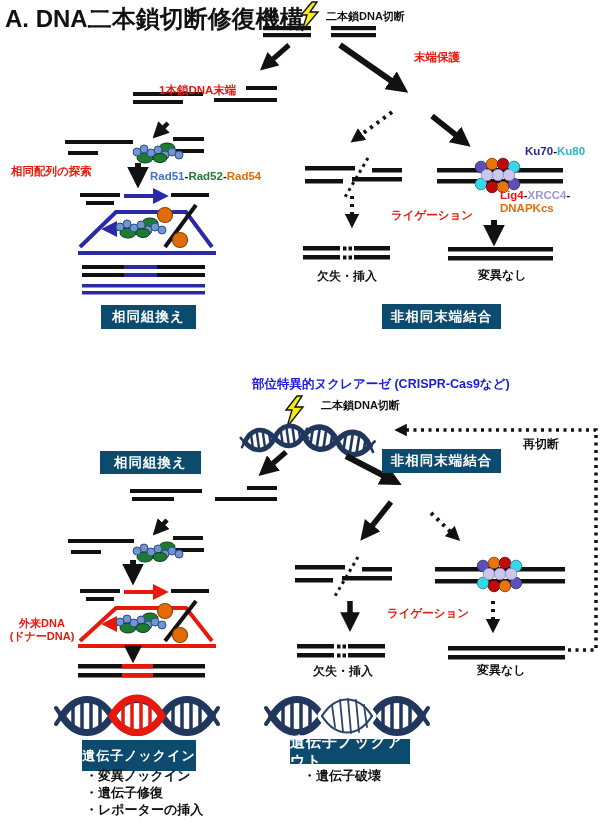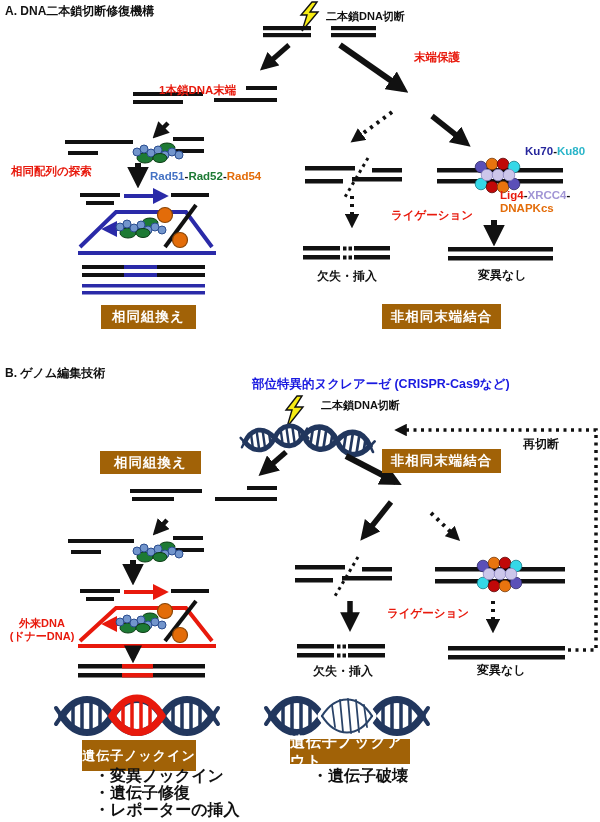--- a/index.html
+++ b/index.html
@@ -1,27 +1,27 @@
 <!DOCTYPE html>
 <html><head>
 <meta charset="utf-8">
 <style>
   html,body{margin:0;padding:0;background:#fff;}
   .stage{position:relative;width:600px;height:822px;background:#fff;
          font-family:"Liberation Sans","DejaVu Sans",sans-serif;overflow:hidden;}
   .overlay{position:absolute;left:0;top:0;}
   .lbl{position:absolute;white-space:nowrap;font-weight:bold;color:#111;}
-  .t18{font-size:12px;}
-  .t13{font-size:16px;margin-left:9px;}
+  .t18{font-size:24px;}
+  .t13{font-size:13px;}
   .t12{font-size:12px;}
   .t11{font-size:11.5px;}
   .t10{font-size:11px;}
   .red{color:#e8190c;}
   .blue{color:#1a1ae0;}
-  .bluebox{position:absolute;background:#a16207;color:#fff;font-weight:bold;
+  .bluebox{position:absolute;background:#0c4a6e;color:#fff;font-weight:bold;
            display:flex;align-items:center;justify-content:center;
            font-size:13.5px;letter-spacing:1px;}
   .rad51{color:#4472c4;} .rad52{color:#1d7a34;} .rad54{color:#e36c09;}
   .ku70{color:#26269c;} .ku80{color:#2ab5c9;}
   .lig4{color:#e8190c;} .xrcc4{color:#a195d5;} .dnapkcs{color:#e36c09;}
   .twoline{line-height:12.5px;}
   .donor{line-height:13px;text-align:center;}
   .bullets{line-height:17px;}
 </style>
 </head>
@@ -306,21 +306,20 @@
   <div><span class="dnapkcs">DNAPKcs</span></div>
 </div>
 
 <div class="lbl t11 red" style="left:391px;top:208px;">ライゲーション</div>
 <div class="lbl t12" style="left:317px;top:268px;">欠失・挿入</div>
 <div class="lbl t12" style="left:478px;top:267px;">変異なし</div>
 
 <div class="bluebox" style="left:101px;top:305px;width:95px;height:24px;">相同組換え</div>
 <div class="bluebox" style="left:382px;top:304px;width:119px;height:25px;">非相同末端結合</div>
 
-<div class="lbl t18" style="left:5px;top:365px;">B. ゲノム編集技術</div>
 <div class="lbl blue" style="left:220px;top:376px;font-size:12.5px;margin-left:32px;">部位特異的ヌクレアーゼ (CRISPR-Cas9など)</div>
 <div class="lbl t10" style="left:321px;top:398px;">二本鎖DNA切断</div>
 <div class="lbl t12" style="left:523px;top:436px;">再切断</div>
 
 <div class="bluebox" style="left:100px;top:451px;width:101px;height:23px;">相同組換え</div>
 <div class="bluebox" style="left:382px;top:449px;width:119px;height:24px;">非相同末端結合</div>
 
 <div class="lbl t10 red donor" style="left:4px;top:617px;width:76px;">
   <div>外来DNA</div>
   <div>(ドナーDNA)</div>

